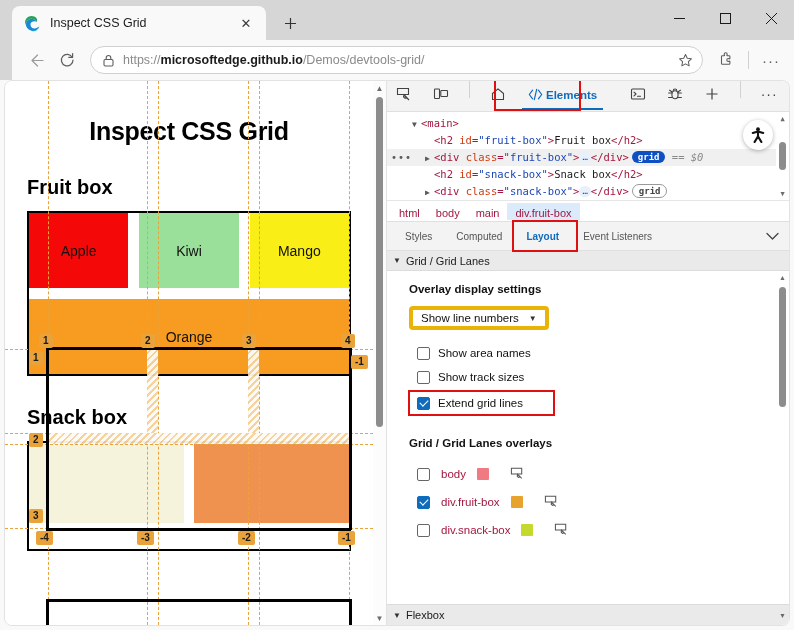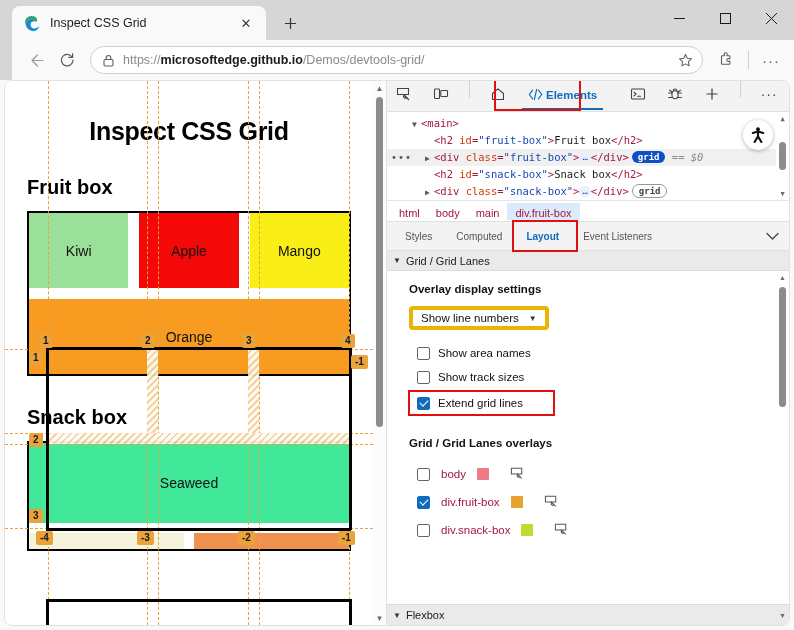--- a/index.html
+++ b/index.html
@@ -484,30 +484,29 @@
   <div class="content-row">
 
     <div class="viewport">
       <div class="page">
         <div class="page-inner">
 
           <div class="page-h1">Inspect CSS Grid</div>
           <div class="page-h2">Fruit box</div>
 
           <div class="fruit-box">
+            <div class="cell apple" style="background: rgb(245, 8, 8);">Apple</div>
             <div class="cell kiwi" style="background: rgb(154, 224, 154);">Kiwi</div>
-            <div class="cell apple" style="background: rgb(245, 8, 8);">Apple</div>
             <div class="cell mango" style="background: rgb(249, 238, 22);">Mango</div>
             <div class="cell orange" style="background: rgb(247, 156, 32);">Orange</div>
           </div>
 
           <div class="page-h2">Snack box</div>
 
           <div class="snack-box">
-            <div class="cell seaweed" style="background: rgb(65, 232, 154);">Seaweed</div>
             <div class="cell snack2" style="background: rgb(245, 243, 220);"></div>
             <div class="cell snack3" style="background: rgb(239, 146, 80);"></div>
           </div>
         </div>
 
         <div class="overlay">
 
           <div class="vline" style="left:43px;"></div>
           <div class="vline" style="left:142px;"></div>
           <div class="vline" style="left:153px;"></div>

